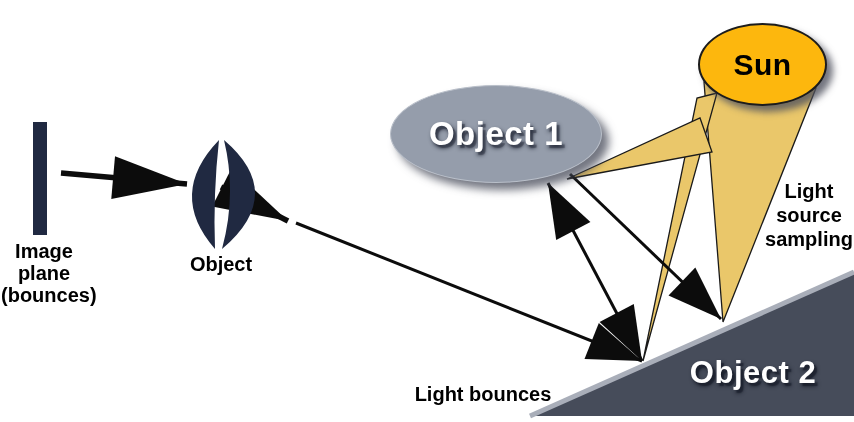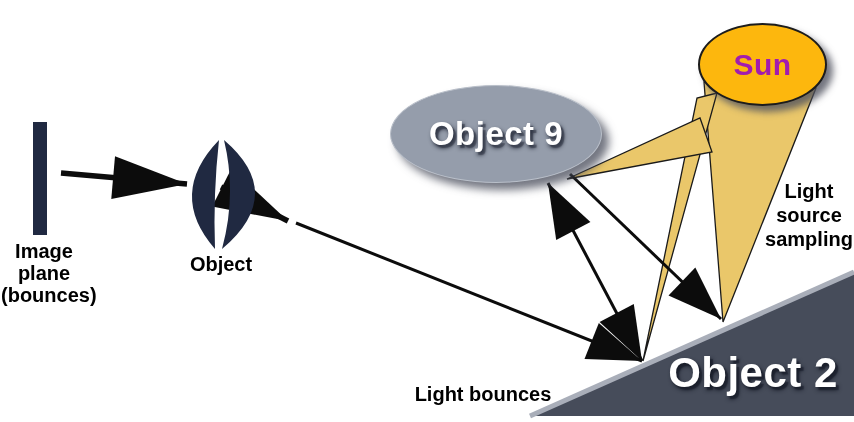--- a/index.html
+++ b/index.html
@@ -26,25 +26,25 @@
   #object1 .big-label{
     color:#fff;font-size:33px;font-weight:700;letter-spacing:0.5px;
     text-shadow:2px 3px 4px rgba(35,40,55,0.95), 3px 3px 1px rgba(60,65,80,0.6);
   }
   #sun{
     left:698px;top:23px;width:125px;height:79px;
     border:2px solid #1c1c1c;
     box-shadow:6px 6px 7px rgba(80,83,95,0.8);
   }
   #sun .big-label{
-    color:#a21caf;font-size:30px;font-weight:700;letter-spacing:0.5px;
+    color:#000000;font-size:30px;font-weight:700;letter-spacing:0.5px;
   }
   #object2-label{
     position:absolute;z-index:2;left:653px;top:357px;width:200px;
-    text-align:center;color:#fff;font-size:42px;line-height:32px;font-weight:700;
+    text-align:center;color:#fff;font-size:31px;line-height:32px;font-weight:700;
     letter-spacing:0.5px;
     text-shadow:2px 3px 4px rgba(20,24,35,0.9), 3px 3px 1px rgba(25,30,45,0.6);
   }
   #image-plane-label{left:1px;top:240px;width:86px;}
   #optics-label{left:178px;top:253px;width:86px;}
   #light-bounces-label{left:403px;top:383px;width:160px;text-align:center;}
   #light-source-sampling-label{left:744px;top:179px;width:130px;line-height:24px;}
 </style>
 </head>
 <body>
@@ -80,21 +80,21 @@
 
     <rect x="33" y="122" width="14" height="113" fill="#202941"></rect>
 
     <g>
       <path d="M 219,140 Q 167,194 215,249 Q 213,194 219,140 Z" fill="#202941"></path>
       <path d="M 224,140 Q 287,194 222,249 Q 237,194 224,140 Z" fill="#202941"></path>
     </g>
   </svg>
 
   <div id="object1" class="ellipse" style="background-color: rgb(149, 157, 171);">
-    <span class="big-label">Object 9</span>
+    <span class="big-label">Object 1</span>
   </div>
 
   <div id="sun" class="ellipse" style="background-color: rgb(253, 183, 13);">
     <span class="big-label">Sun</span>
   </div>
 
   <div id="object2-label">Object 2</div>
 
   <div id="image-plane-label" class="lbl">Image
 plane

